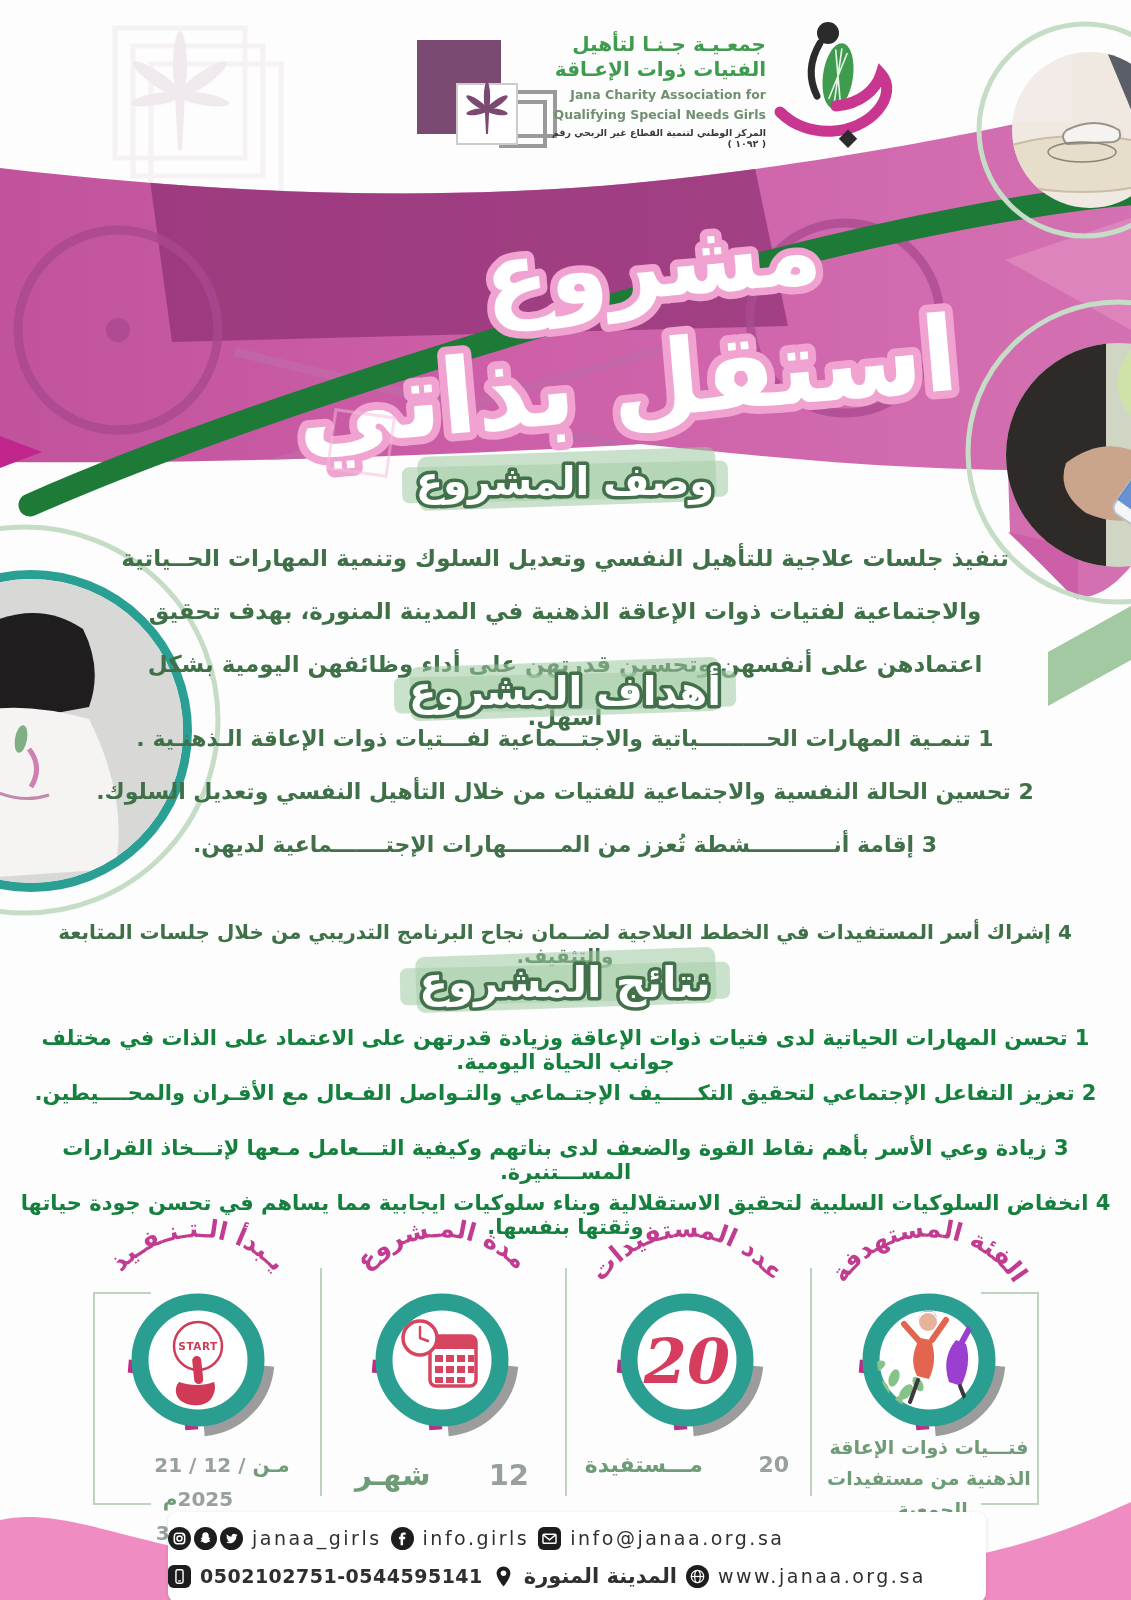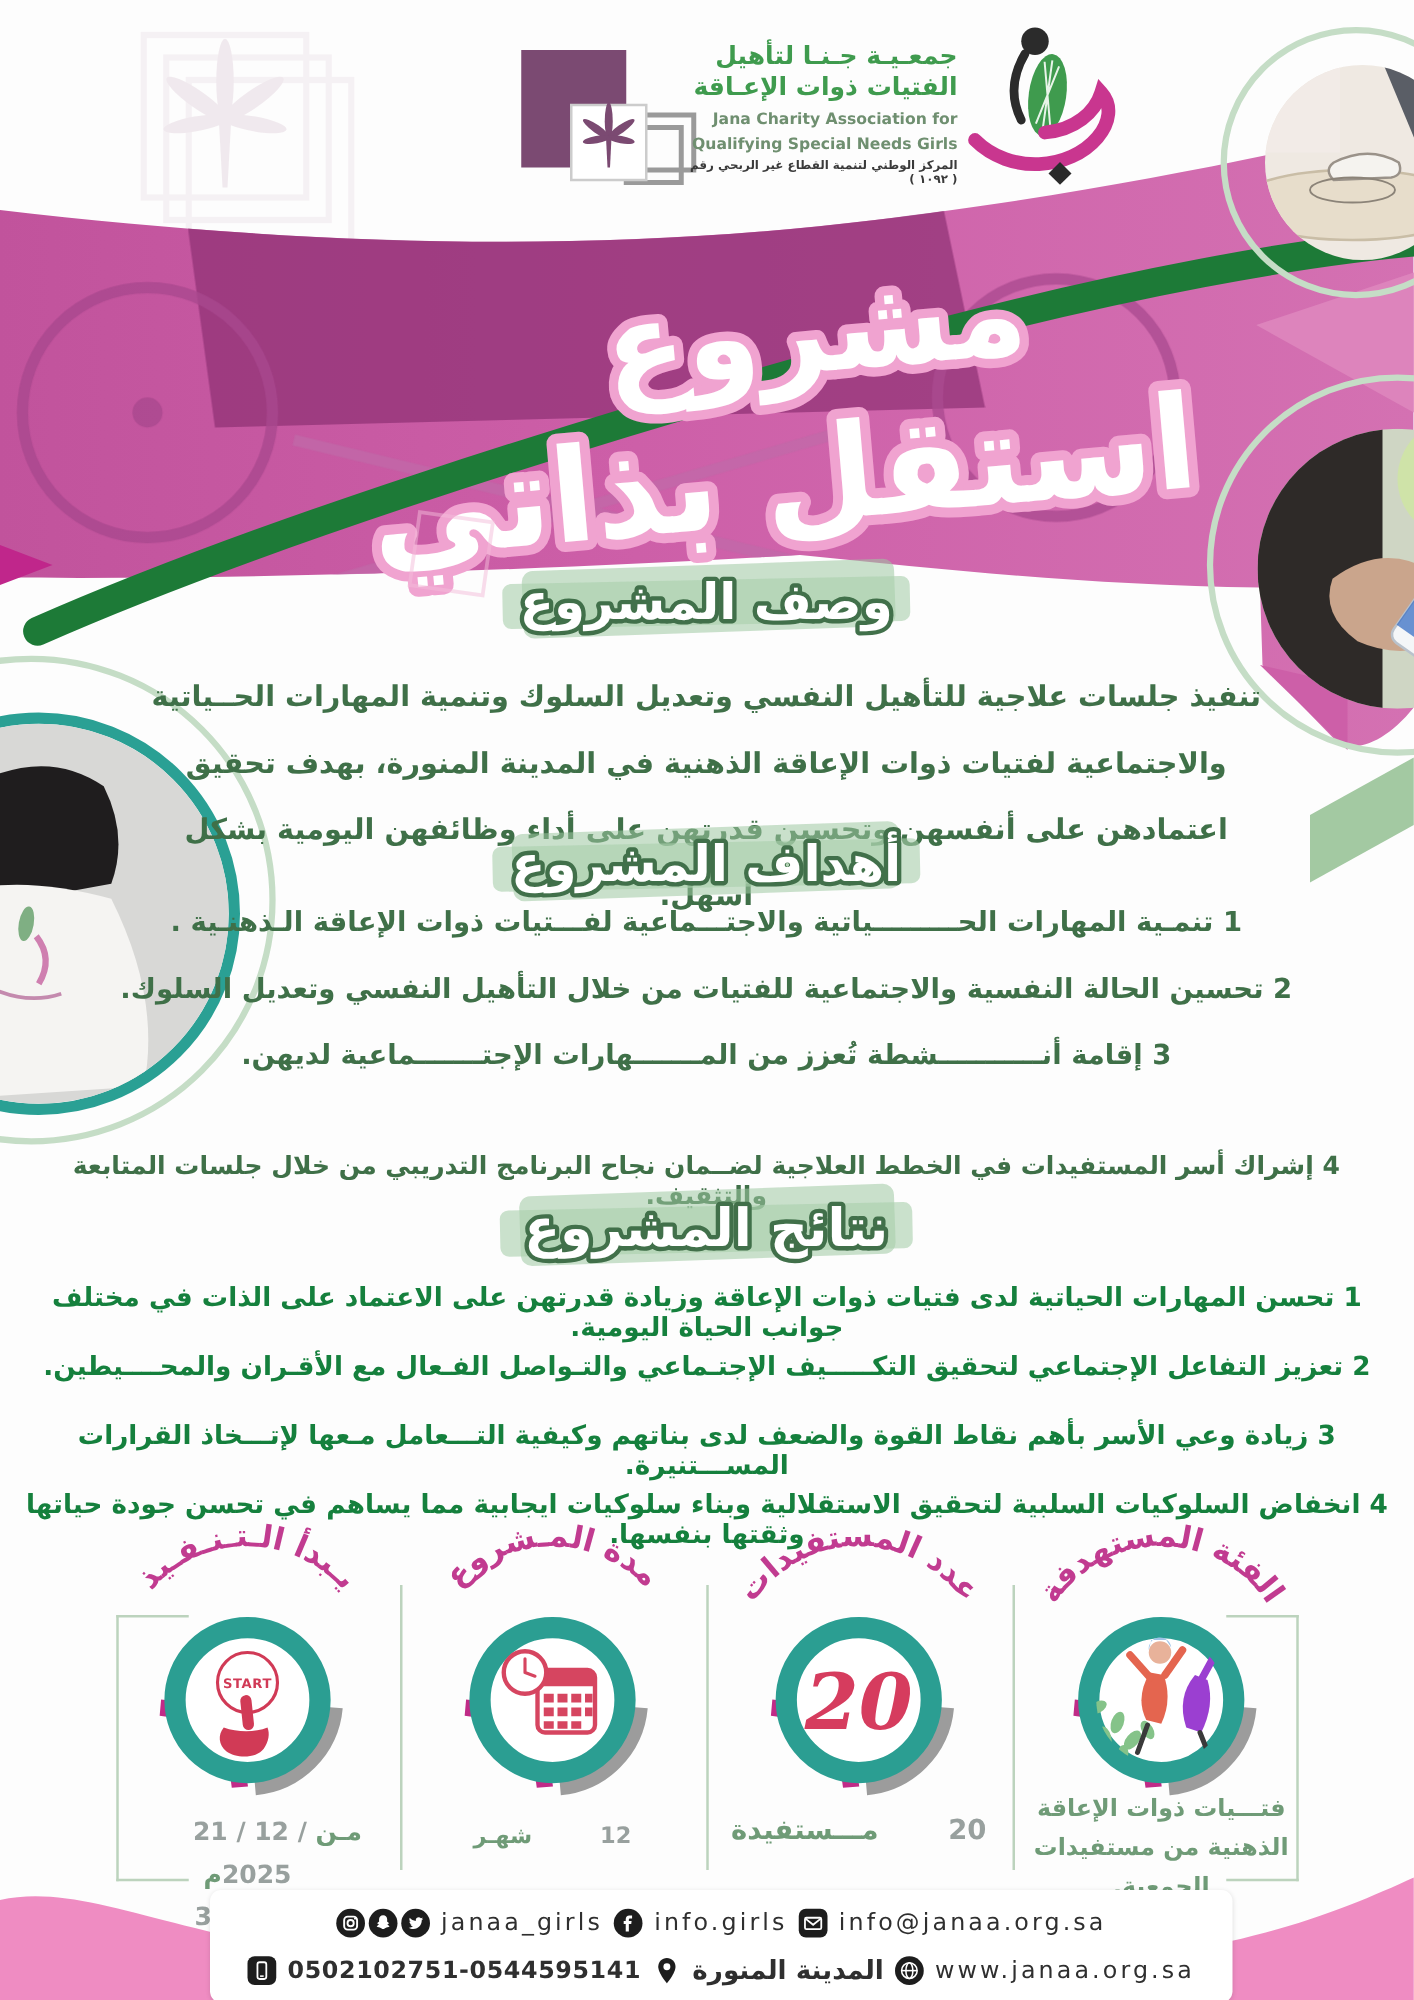--- a/index.html
+++ b/index.html
@@ -33,21 +33,21 @@
   .res-item{direction:rtl;text-align:center;color:#15803d;font-weight:bold;font-size:21px;height:55px;}
   
   .badge-caption{direction:rtl;text-align:center;font-weight:bold;color:#6f9b77;}
   .badge-caption .num{color:#98a09e;direction:ltr;unicode-bidi:embed;margin-left:48px;}
   .sep{width:2px;background:#bcd3bd;top:1268px;height:228px;}
   .bracket{background:#bcd3bd;}
   
   #footer-box{left:168px;top:1512px;width:818px;height:86px;background:#fff;border-radius:9px;
               box-shadow:0 1px 4px rgba(0,0,0,.12);display:flex;flex-direction:column;
               justify-content:center;gap:4px;padding:2px 0;}
-  .contact-row{display:flex;align-items:center;justify-content:center;gap:9px;height:34px;}
+  .contact-row{display:flex;align-items:center;justify-content:flex-start;gap:9px;height:34px;}
   .contact-row .txt{font-size:19px;letter-spacing:2.5px;color:#2f2f2f;}
   .contact-row .txt.bold{font-weight:bold;letter-spacing:0.5px;}
   .contact-row .txt.ar{font-weight:bold;letter-spacing:0;direction:rtl;font-size:21px;}
   .ic{width:23px;height:23px;flex:0 0 auto;}
   .icgrp{display:flex;gap:3px;}
   #pink-square-deco{left:330px;top:412px;width:56px;height:56px;border:3px solid #f3bbda;
                     transform:rotate(8deg);opacity:.5;}
 </style>
 </head>
 <body>
@@ -270,21 +270,21 @@
         <rect x="130" y="148" width="8" height="7"></rect>
           <rect x="141" y="148" width="6" height="7"></rect>
         <rect x="108" y="159" width="8" height="6"></rect>
           <rect x="119" y="159" width="8" height="6"></rect>
         <rect x="130" y="159" width="8" height="6"></rect>
       </g>
       <circle cx="93" cy="120" r="17" fill="#ffffff" stroke="#d64560" stroke-width="3.5"></circle>
       <path d="M93,120 L93,109 M93,120 L101,123" stroke="#d64560" stroke-width="2.5" stroke-linecap="round"></path>
     </g>
   </svg>
-  <div class="abs badge-caption" style="left:327px;top:1458px;width:230px;font-size:18px">
+  <div class="abs badge-caption" style="left:327px;top:1458px;width:230px;font-size:29px">
     <span class="num">12</span>
     <span>شهـر</span>
   </div>
 
   <svg class="abs" style="left:572px;top:1218px" width="230" height="240" viewBox="0 0 230 240">
     <defs>
         <path id="arc2" d="M14,120 A101,101 0 0 1 216,120"></path>
       </defs>
     <text font-size="25" font-weight="bold" fill="#c13b90" style="direction:rtl" font-family="DejaVu Sans, sans-serif">
       <textPath href="#arc2" startOffset="50%" text-anchor="middle">عدد المستفيدات</textPath>

